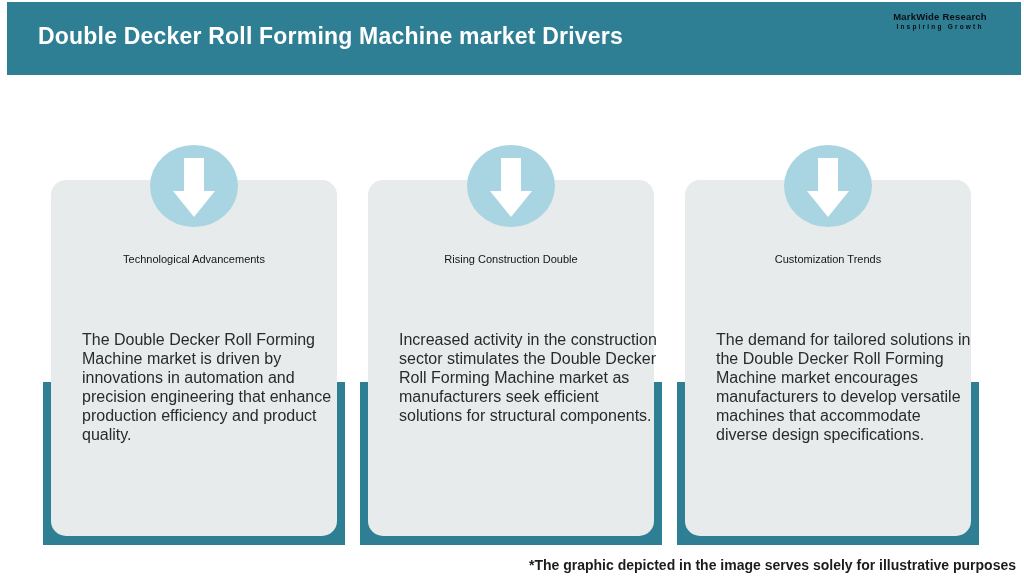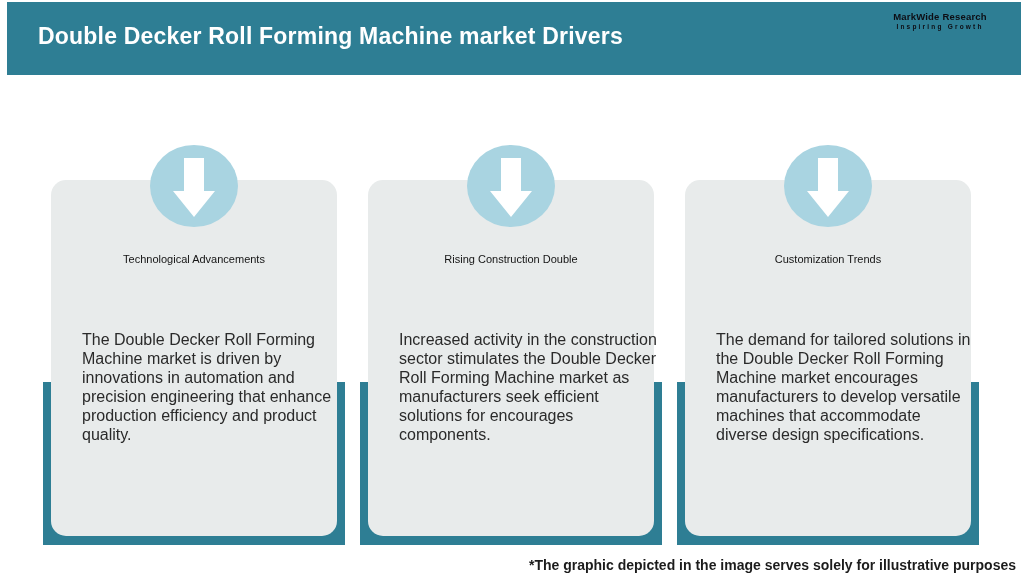--- a/index.html
+++ b/index.html
@@ -166,21 +166,21 @@
       <svg width="44" height="60" viewBox="0 0 44 60">
         <path d="M12 0 L32 0 L32 33 L43 33 L22 59 L1 33 L12 33 Z" fill="#ffffff"></path>
       </svg>
     </div>
   </section>
 
   <section class="card-group g2">
     <div class="band"></div>
     <div class="card">
       <h2 class="card-title">Rising Construction Double</h2>
-      <p class="card-desc">Increased activity in the construction sector stimulates the Double Decker Roll Forming Machine market as manufacturers seek efficient solutions for encourages components.</p>
+      <p class="card-desc">Increased activity in the construction sector stimulates the Double Decker Roll Forming Machine market as manufacturers seek efficient solutions for structural components.</p>
     </div>
     <div class="badge">
       <svg width="44" height="60" viewBox="0 0 44 60">
         <path d="M12 0 L32 0 L32 33 L43 33 L22 59 L1 33 L12 33 Z" fill="#ffffff"></path>
       </svg>
     </div>
   </section>
 
   <section class="card-group g3">
     <div class="band"></div>

